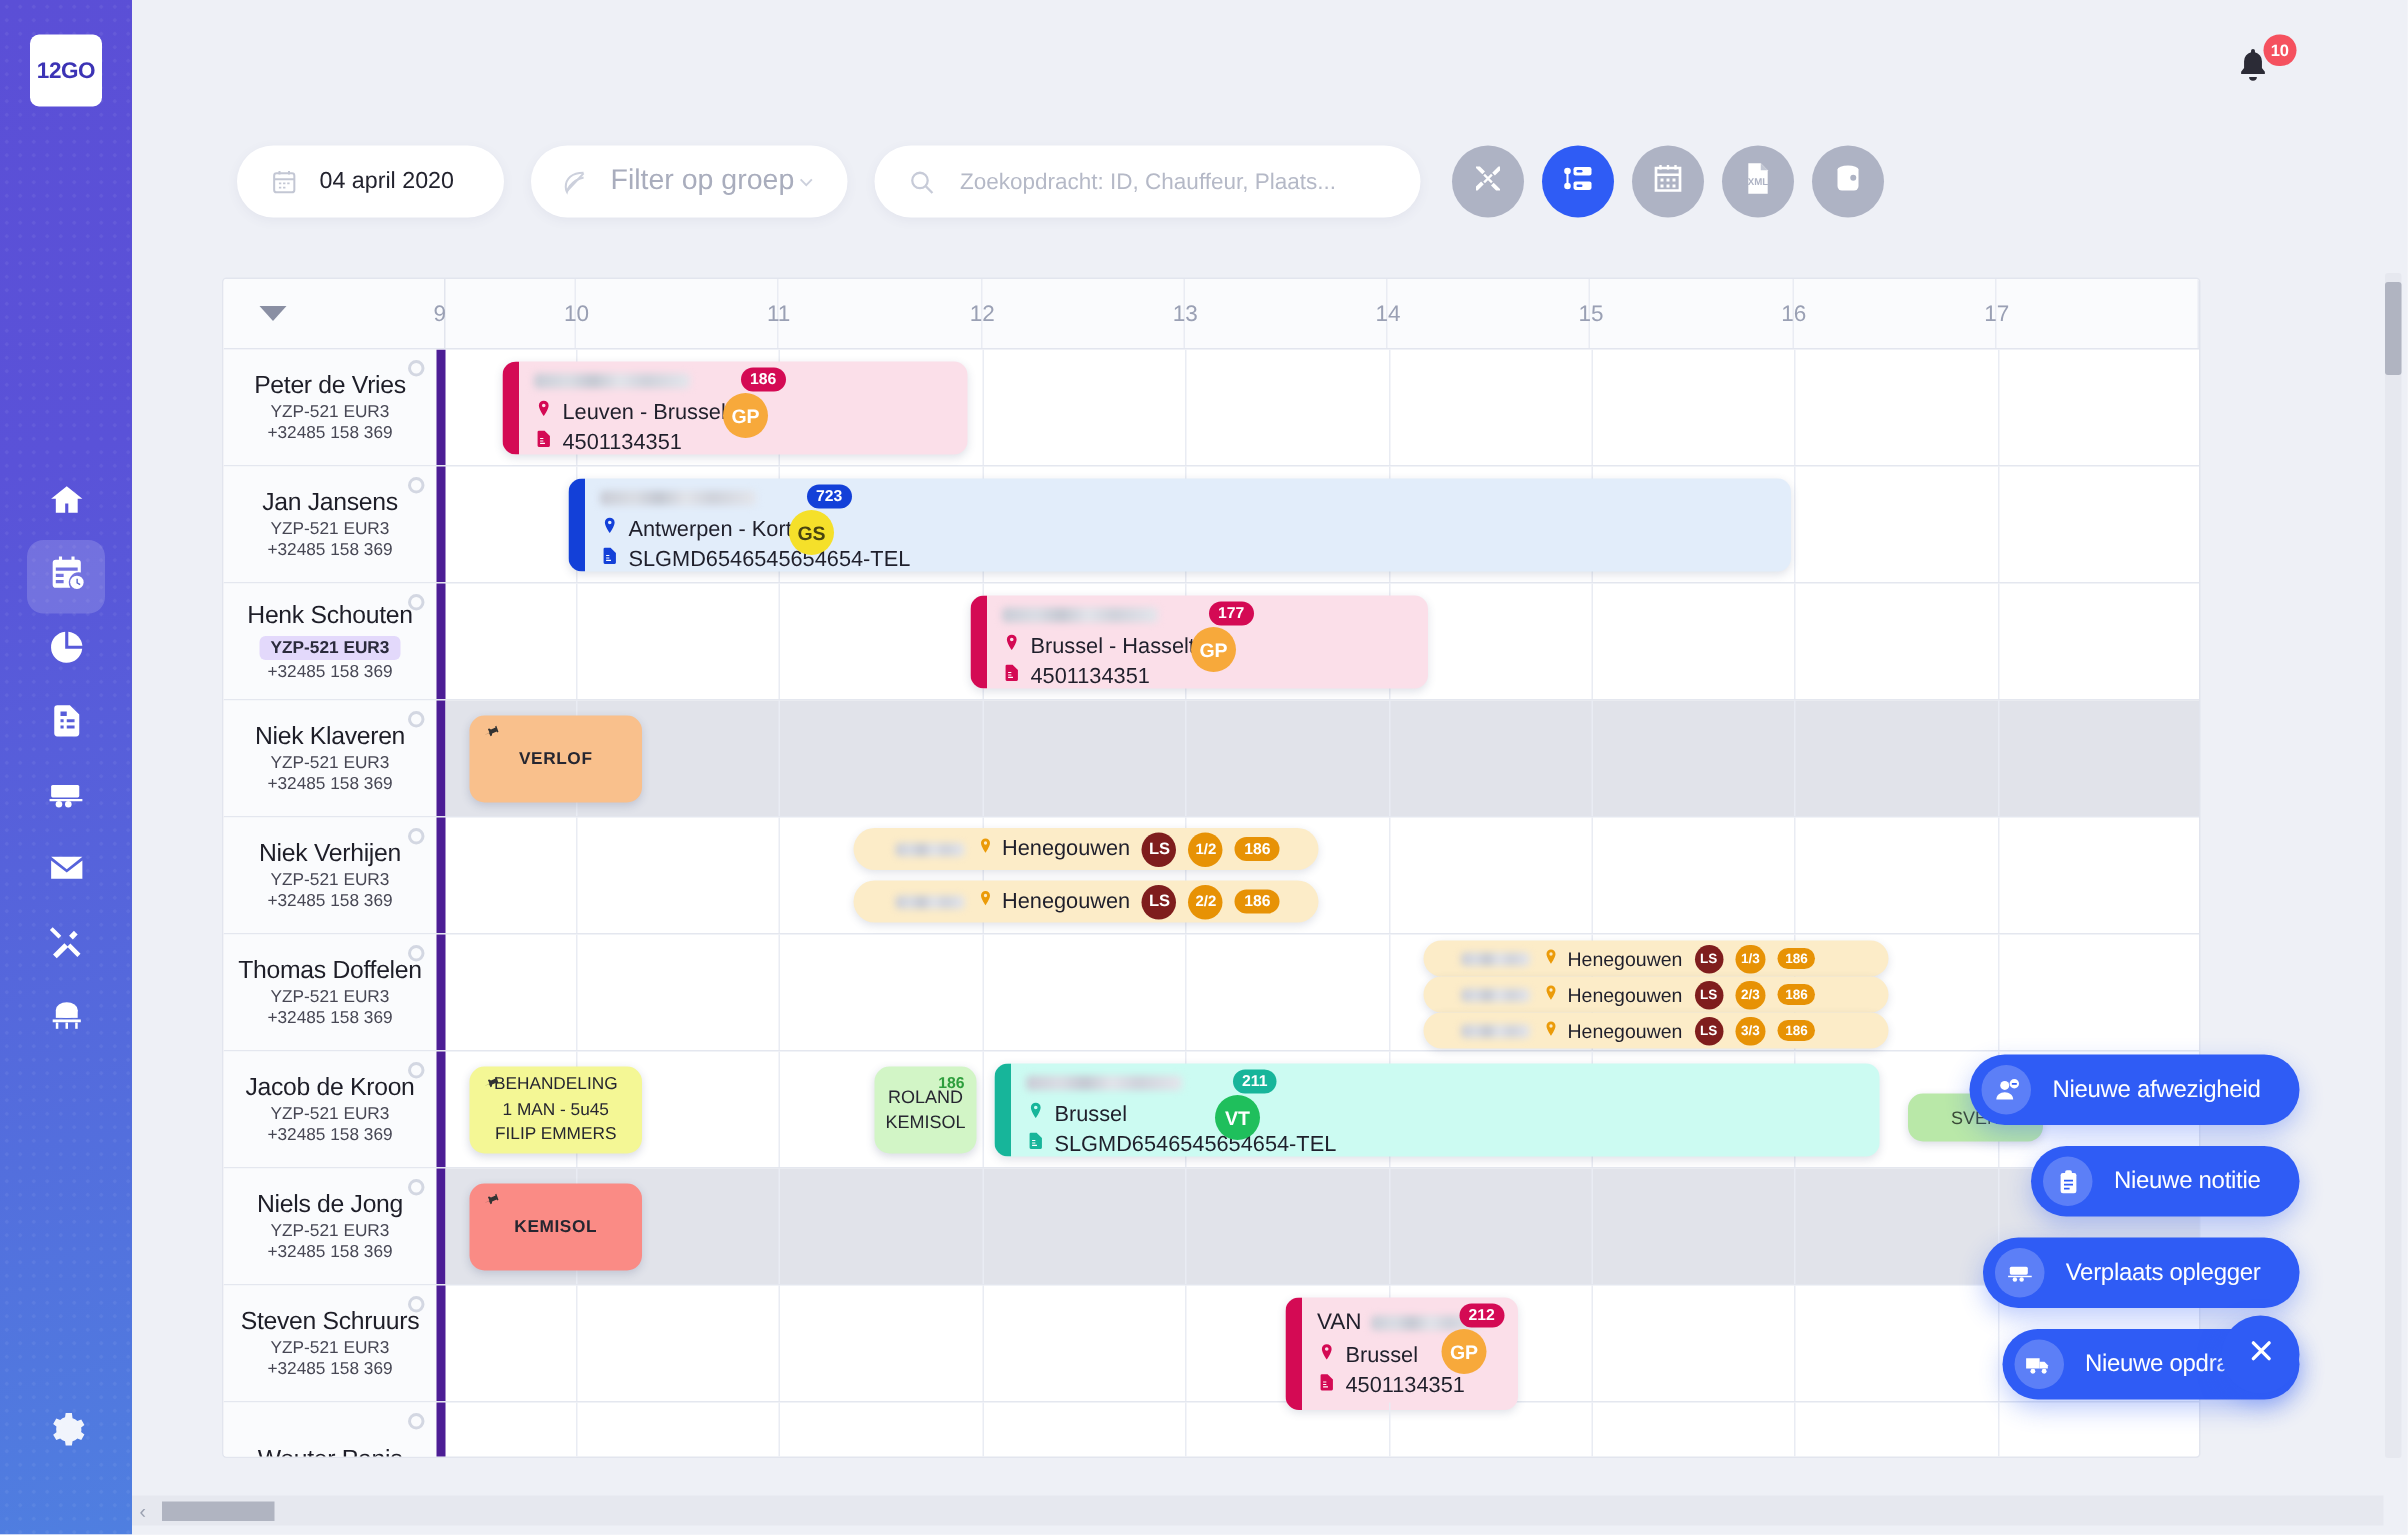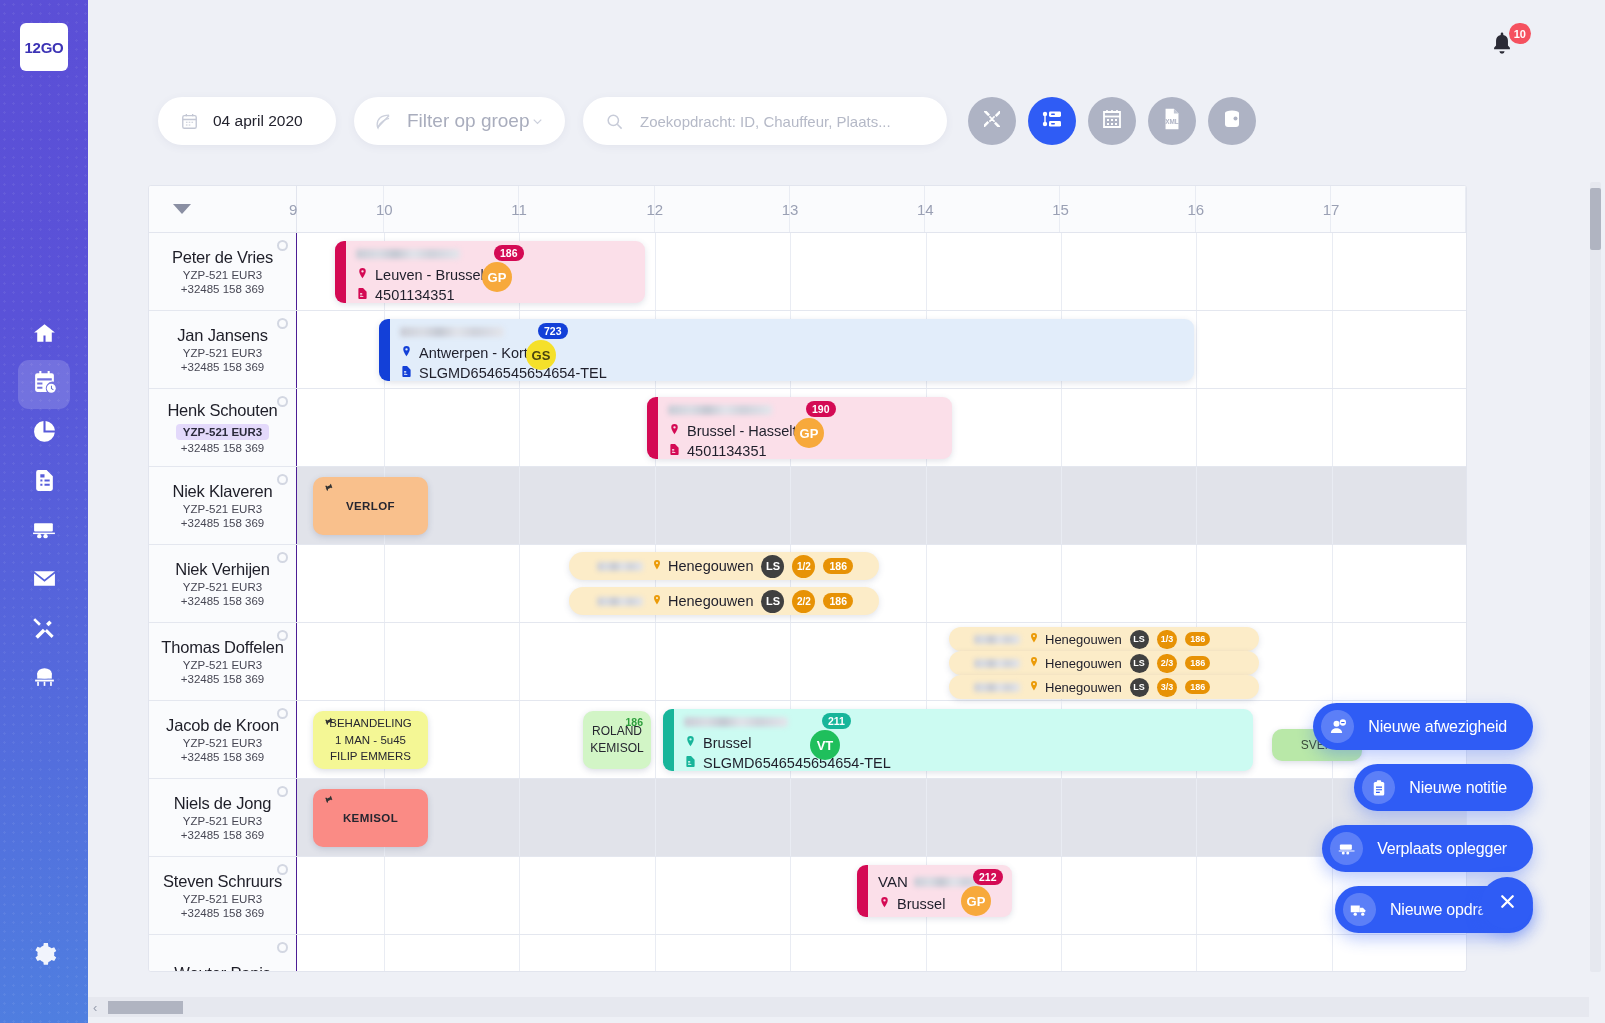--- a/index.html
+++ b/index.html
@@ -107,21 +107,21 @@
     flex: 1; position: relative;
     display: flex; align-items: center; justify-content: flex-start;
     border-right: 1px solid #e9ecf3;
   }
   .hour-cell span { font-size: 15px; color: #9aa0b4; margin-left: -8px; }
   .hour-cell:first-child { flex: 0 0 87px; border-right: 1px solid #e9ecf3;}
 
   #rows-area { position: relative; height: 740px; overflow: hidden; }
   .prow { display: flex; height: 78px; border-bottom: 1px solid #e4e7ef; position: relative; }
   .pname {
-    width: 148px; min-width:148px; border-right: 1px solid #4c1d95;
+    width: 148px; min-width:148px; border-right: 6px solid #4c1d95;
     background: #fafbfd;
     display: flex; flex-direction: column; align-items: center; justify-content: center;
     position: relative;
   }
   .pname .nm { font-size: 16.5px; color: #1e1e28; letter-spacing: -.2px; line-height: 1.15;}
   .pname .sub { font-size: 11.5px; color: #474754; margin-top: 3px; }
   .pname .sub.badge-plate {
     background: #e3d9fb; color:#2b2b3c; font-weight:700;
     border-radius: 4px; padding: 2px 7px; margin-top:4px;
   }
@@ -184,21 +184,21 @@
   .ev.slim {
     height: 28px; border-radius: 14px; background: #fcecc8;
     align-items: center;
   }
   .ev.slim .stripe { width: 20px; min-width:20px; background: #eb9b09; border-radius: 14px 0 0 14px;}
   .ev.slim .body { padding: 0 8px 0 8px; display: flex; align-items: center; gap: 8px; }
   .ev.slim .blurtitle { width: 46px; height: 9px; margin: 0; }
   .ev.slim .loc { display:flex; align-items:center; gap:5px; font-size: 14.5px; color:#1f1f2b;}
   .ev.slim .loc svg { width: 12px; height: 12px; fill: #eb9b09; }
   .chip-ls {
-    width: 23px; height: 23px; border-radius: 50%; background: #404040;
+    width: 23px; height: 23px; border-radius: 50%; background: #7f1d1d;
     color: #fff; font-size: 11px; font-weight: 700;
     display:flex; align-items:center; justify-content:center;
   }
   .chip-frac {
     min-width: 23px; height: 23px; border-radius: 12px; background: #e79205;
     color: #fff; font-size: 10px; font-weight: 700;
     display:flex; align-items:center; justify-content:center; padding: 0 4px;
   }
   .chip-num {
     border-radius: 8px; background: #e79205; color:#fff;
@@ -596,21 +596,21 @@
                   </svg></span>
              <span>Brussel - Hasselt</span>
            </div>
            <div class="line">
              <span><svg viewBox="0 0 24 24">
                     <path d="M13 2H6a1.6 1.6 0 0 0-1.6 1.6v16.8A1.6 1.6 0 0 0 6 22h12a1.6 1.6 0 0 0 1.6-1.6V8.6z" fill="#d40a54"></path>
                     <path d="M7.5 11h4v1.4h-4zm0 3h4v1.4h-4zm0 3h6v1.4h-6z" fill="#fff"></path>
                   </svg></span>
              <span>4501134351</span>
            </div>
-           <div class="badge-num" style="left: 148px; top: 4px;">190</div>
+           <div class="badge-num" style="left: 148px; top: 4px;">177</div>
            <div class="avatar" style="background: rgb(247, 169, 59); left: 136px; top: 21px;">GP</div>
          </div>
           </div>
         </div>
       </div>
       <div class="prow shaded">
         <div class="pname">
           <div class="gear-dot"></div>
      <div class="nm">Niek Klaveren</div>
           <div class="sub ">YZP-521 EUR3</div>
@@ -829,21 +829,21 @@
         </div>
         <div class="ptrack">
           <div class="gl" style="left: 87px;"></div>
           <div class="gl" style="left: 222.375px;"></div>
           <div class="gl" style="left: 357.75px;"></div>
           <div class="gl" style="left: 493.125px;"></div>
           <div class="gl" style="left: 628.5px;"></div>
           <div class="gl" style="left: 763.875px;"></div>
           <div class="gl" style="left: 899.25px;"></div>
           <div class="gl" style="left: 1034.62px;"></div>
-          <div class="ev pink" style="left: 560px; top: 8px; width: 155px; height: 52px;">
+          <div class="ev pink" style="left: 560px; top: 8px; width: 155px; height: 75px;">
             <div class="stripe"></div>
          <div class="body">
            <div style="display:flex;align-items:center;gap:6px;margin-bottom:5px;">
                 <span style="font-size:15px;color:#1f1f2b;">VAN</span>
                 <span class="blurtitle" style="margin:0;width:72px;"></span>
               </div>
            <div class="line">
              <span><svg viewBox="0 0 24 24">
                     <path d="M12 2a6 6 0 0 0-6 6c0 4.5 6 13 6 13s6-8.5 6-13a6 6 0 0 0-6-6zm0 8.2A2.2 2.2 0 1 1 12 5.8a2.2 2.2 0 0 1 0 4.4z" fill="#d40a54"></path>
                   </svg></span>

